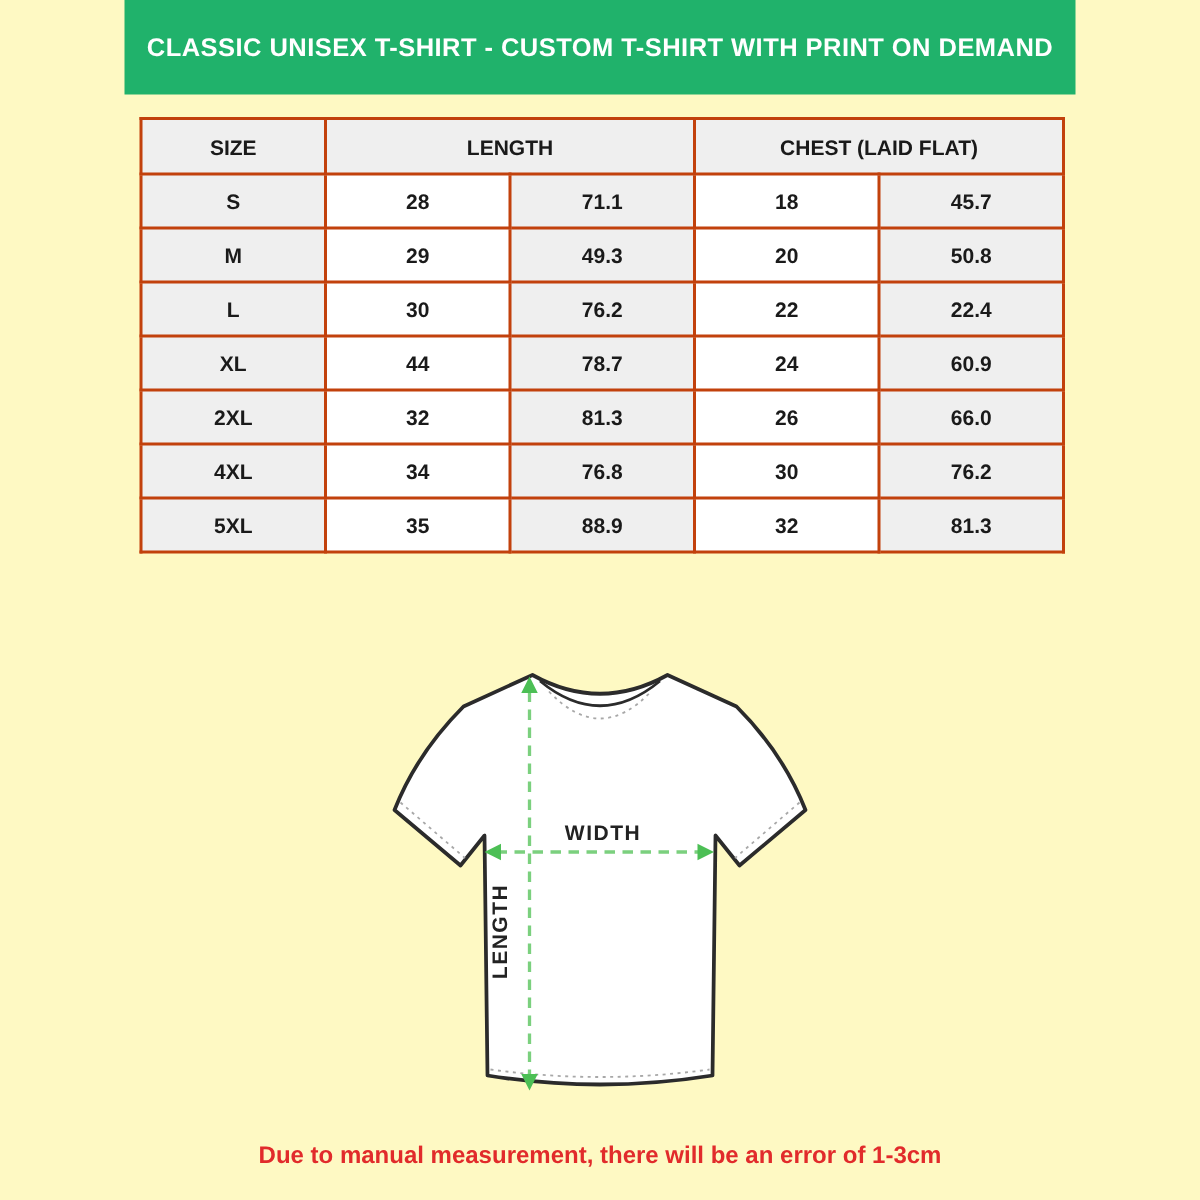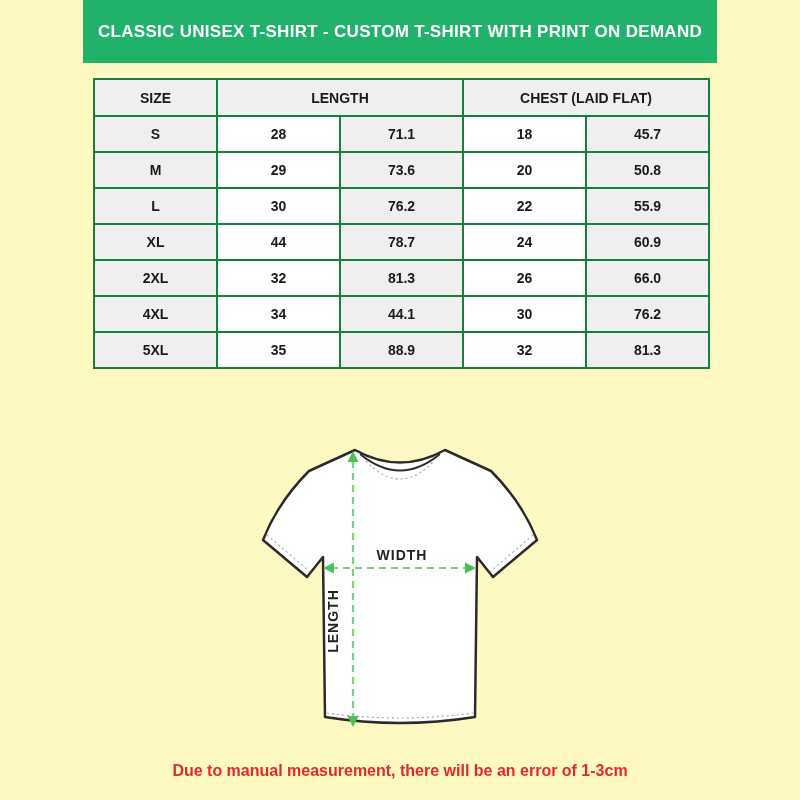--- a/index.html
+++ b/index.html
@@ -30,21 +30,21 @@
 
   
   .chart-wrap { position: absolute; left: 93px; top: 78px; }
   table.size-chart {
     border-collapse: collapse;
     table-layout: fixed;
     width: 615px;
   }
   table.size-chart col { width: 123px; }
   table.size-chart th, table.size-chart td {
-    border: 2px solid #15803d;
+    border: 2px solid #c2410c;
     text-align: center;
     vertical-align: middle;
     font-size: 14px;
     font-weight: bold;
     color: #1a1a1a;
     padding: 0;
     background: #ffffff;
   }
   table.size-chart tr { height: 36px; }
   table.size-chart tr.hdr { height: 37px; }
@@ -101,49 +101,49 @@
       <tr>
         <td class="g">S</td>
         <td>28</td>
         <td class="g">71.1</td>
         <td>18</td>
         <td class="g">45.7</td>
       </tr>
       <tr>
         <td class="g">M</td>
         <td>29</td>
-        <td class="g">73.6</td>
+        <td class="g">49.3</td>
         <td>20</td>
         <td class="g">50.8</td>
       </tr>
       <tr>
         <td class="g">L</td>
         <td>30</td>
         <td class="g">76.2</td>
         <td>22</td>
-        <td class="g">55.9</td>
+        <td class="g">22.4</td>
       </tr>
       <tr>
         <td class="g">XL</td>
         <td>44</td>
         <td class="g">78.7</td>
         <td>24</td>
         <td class="g">60.9</td>
       </tr>
       <tr>
         <td class="g">2XL</td>
         <td>32</td>
         <td class="g">81.3</td>
         <td>26</td>
         <td class="g">66.0</td>
       </tr>
       <tr>
         <td class="g">4XL</td>
         <td>34</td>
-        <td class="g">44.1</td>
+        <td class="g">76.8</td>
         <td>30</td>
         <td class="g">76.2</td>
       </tr>
       <tr>
         <td class="g">5XL</td>
         <td>35</td>
         <td class="g">88.9</td>
         <td>32</td>
         <td class="g">81.3</td>
       </tr>

